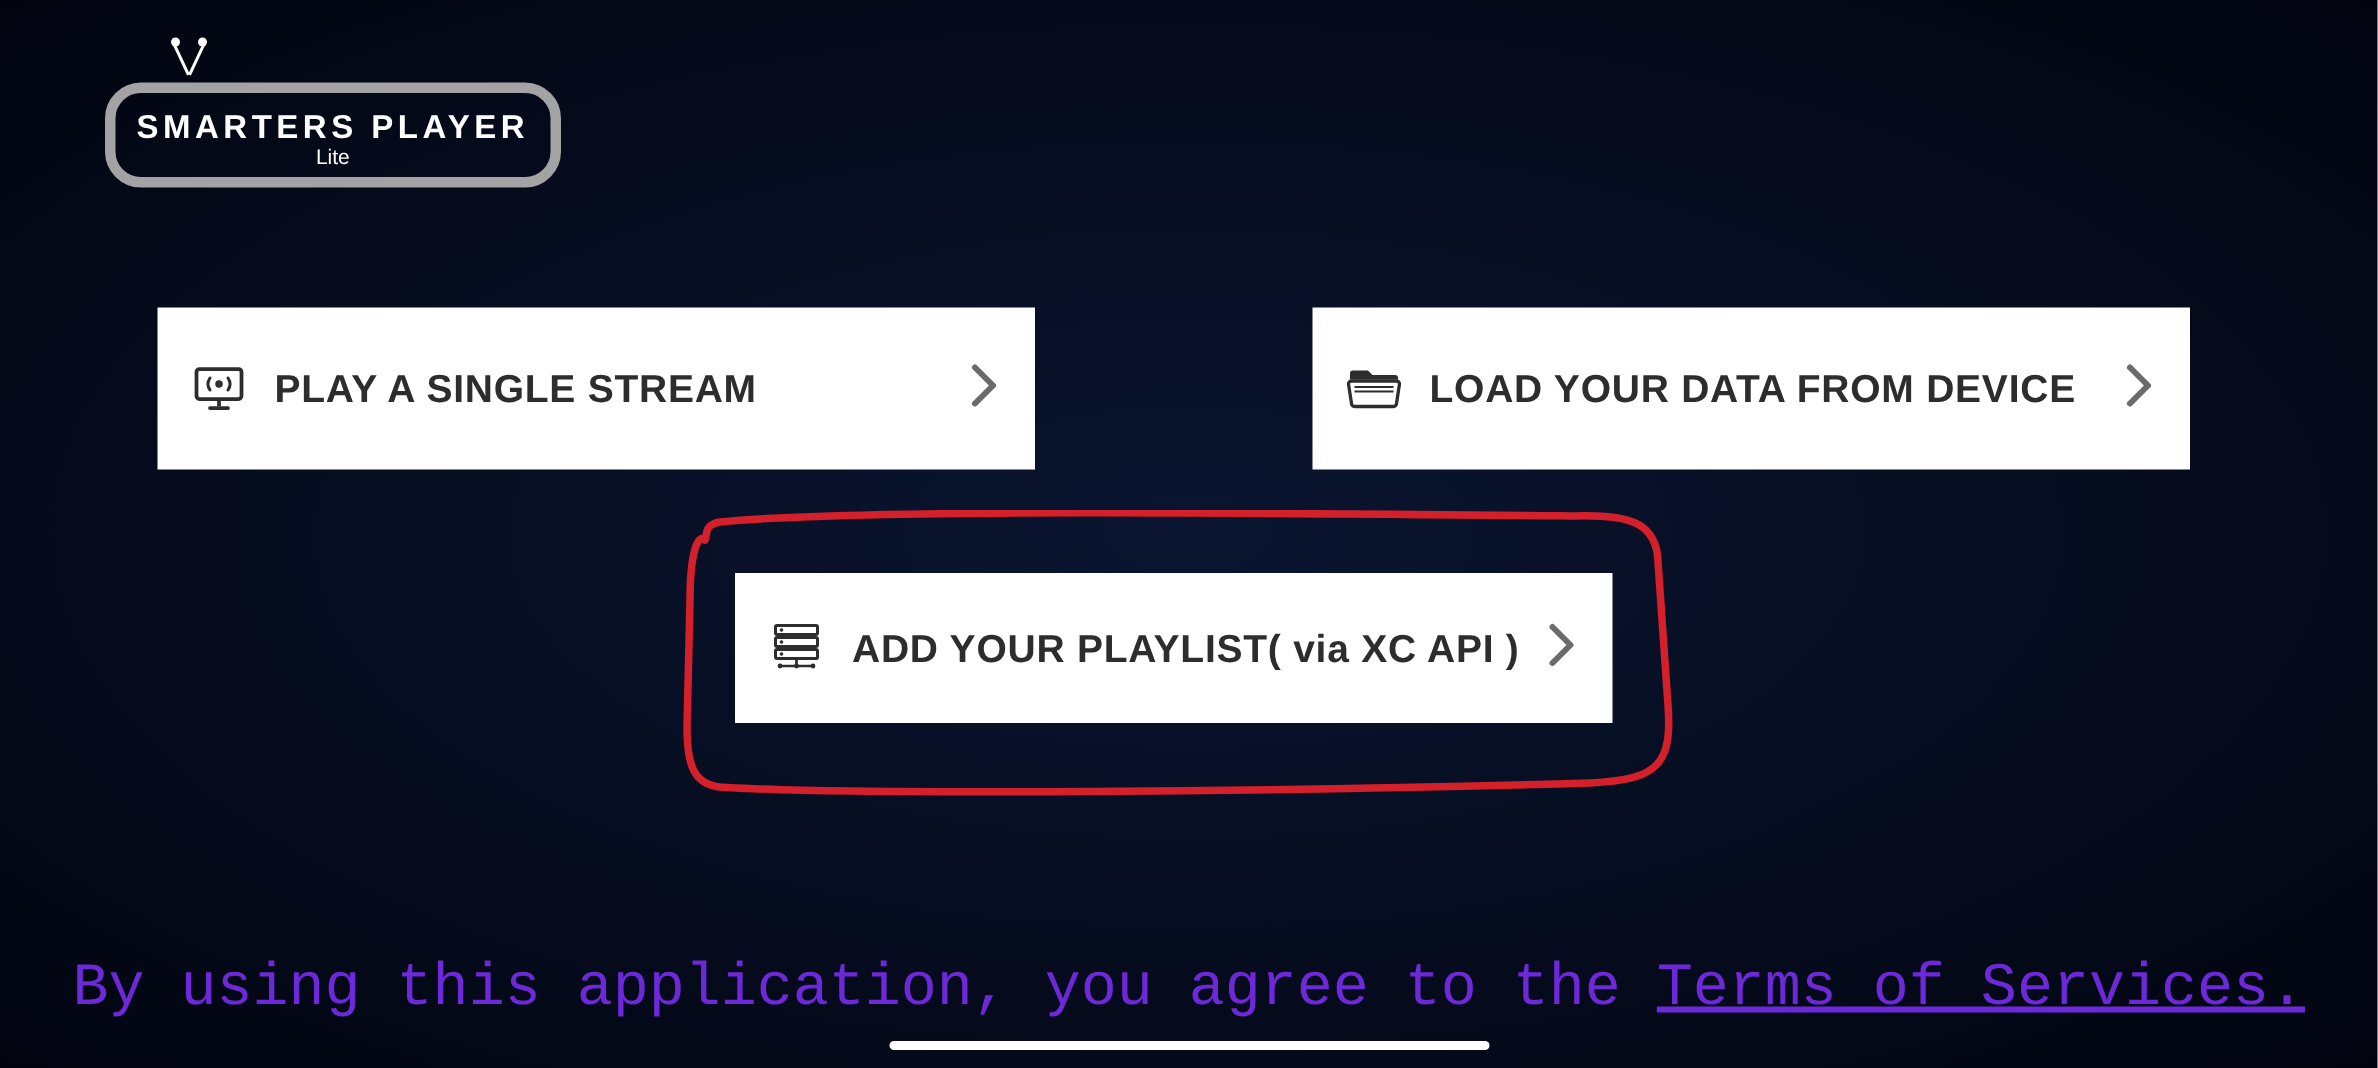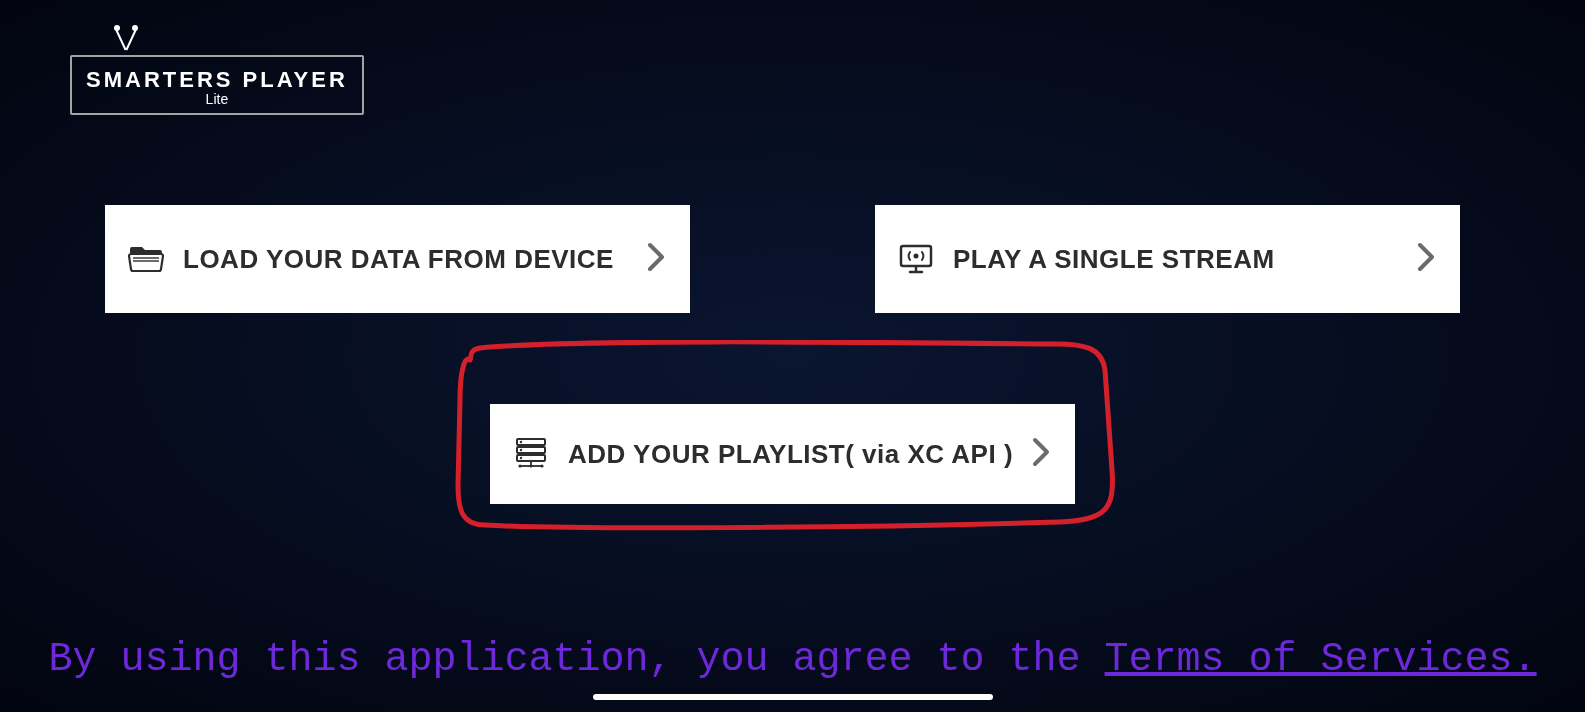--- a/index.html
+++ b/index.html
@@ -46,22 +46,22 @@
     .logo-antenna .dot1, .logo-antenna .dot2 {
       position: absolute; width: 6px; height: 6px; background:#fff; border-radius:50%;
       top: 0;
     }
     .logo-antenna .dot1 { left: 2px; }
     .logo-antenna .dot2 { left: 20px; }
     .logo-screen {
       position: absolute;
       top: 20px;
       left: 0;
-      border: 2px solid #a3a3a3;
-      border-radius: 2px;
+      border: 7px solid #a3a3a3;
+      border-radius: 24px;
       padding: 10px 14px 6px 14px;
     }
     .logo-title {
       color: #fff;
       font-weight: 700;
       font-size: 22px;
       letter-spacing: 3px;
       white-space: nowrap;
     }
     .logo-sub {
@@ -86,21 +86,21 @@
       background: #fff;
       height: 108px;
       flex: 0 0 585px;
       display: flex;
       align-items: center;
       padding: 0 24px 0 22px;
       cursor: pointer;
     }
     .option-card.center {
       position: absolute;
-      top: 404px;
+      top: 382px;
       left: 490px;
       width: 585px;
       height: 100px;
       flex: none;
     }
 
     .option-icon {
       width: 38px;
       height: 32px;
       flex-shrink: 0;
@@ -165,47 +165,47 @@
     <div class="logo-screen">
       <div class="logo-title">SMARTERS PLAYER</div>
       <div class="logo-sub">Lite</div>
     </div>
   </div>
 </div>
 
 <div class="options">
   <div class="option-card">
     <span class="option-icon">
-      <svg width="36" height="28" viewBox="0 0 36 28">
-        <path d="M2 6 V4 a2 2 0 0 1 2-2 h10 l3 3 h15 a2 2 0 0 1 2 2 v1 H2 Z" fill="#2d2d2d"></path>
-        <path d="M3 9 h30 a2 2 0 0 1 2 2 l-2 13 a2 2 0 0 1 -2 2 H5 a2 2 0 0 1 -2 -2 l-2-13 a2 2 0 0 1 2-2 Z" fill="none" stroke="#2d2d2d" stroke-width="2.2"></path>
-        <line x1="5" y1="13" x2="31" y2="13" stroke="#2d2d2d" stroke-width="1.4"></line>
-        <line x1="5" y1="16" x2="31" y2="16" stroke="#2d2d2d" stroke-width="1.4"></line>
-      </svg>
-    </span>
-    <span class="option-label">LOAD YOUR DATA FROM DEVICE</span>
-    <span class="option-chevron">
-      <svg width="20" height="32" viewBox="0 0 20 32">
-          <path d="M4 4 L16 16 L4 28" fill="none" stroke="#6b6b6b" stroke-width="4" stroke-linecap="round" stroke-linejoin="round"></path>
-        </svg>
-    </span>
-  </div>
-
-  <div class="option-card">
-    <span class="option-icon">
       <svg width="34" height="30" viewBox="0 0 34 30">
         <rect x="2" y="2" width="30" height="20" rx="2" fill="none" stroke="#2d2d2d" stroke-width="2.5"></rect>
         <circle cx="17" cy="12" r="2.5" fill="#2d2d2d"></circle>
         <path d="M11 8 A7 7 0 0 0 11 16" fill="none" stroke="#2d2d2d" stroke-width="2" stroke-linecap="round"></path>
         <path d="M23 8 A7 7 0 0 1 23 16" fill="none" stroke="#2d2d2d" stroke-width="2" stroke-linecap="round"></path>
         <line x1="17" y1="22" x2="17" y2="27" stroke="#2d2d2d" stroke-width="2.5"></line>
         <line x1="11" y1="28" x2="23" y2="28" stroke="#2d2d2d" stroke-width="2.5" stroke-linecap="round"></line>
       </svg>
     </span>
     <span class="option-label">PLAY A SINGLE STREAM</span>
+    <span class="option-chevron">
+      <svg width="20" height="32" viewBox="0 0 20 32">
+          <path d="M4 4 L16 16 L4 28" fill="none" stroke="#6b6b6b" stroke-width="4" stroke-linecap="round" stroke-linejoin="round"></path>
+        </svg>
+    </span>
+  </div>
+
+  <div class="option-card">
+    <span class="option-icon">
+      <svg width="36" height="28" viewBox="0 0 36 28">
+        <path d="M2 6 V4 a2 2 0 0 1 2-2 h10 l3 3 h15 a2 2 0 0 1 2 2 v1 H2 Z" fill="#2d2d2d"></path>
+        <path d="M3 9 h30 a2 2 0 0 1 2 2 l-2 13 a2 2 0 0 1 -2 2 H5 a2 2 0 0 1 -2 -2 l-2-13 a2 2 0 0 1 2-2 Z" fill="none" stroke="#2d2d2d" stroke-width="2.2"></path>
+        <line x1="5" y1="13" x2="31" y2="13" stroke="#2d2d2d" stroke-width="1.4"></line>
+        <line x1="5" y1="16" x2="31" y2="16" stroke="#2d2d2d" stroke-width="1.4"></line>
+      </svg>
+    </span>
+    <span class="option-label">LOAD YOUR DATA FROM DEVICE</span>
     <span class="option-chevron">
       <svg width="20" height="32" viewBox="0 0 20 32">
           <path d="M4 4 L16 16 L4 28" fill="none" stroke="#6b6b6b" stroke-width="4" stroke-linecap="round" stroke-linejoin="round"></path>
         </svg>
     </span>
   </div>
 </div>
 
 <div class="option-card center">
   <span class="option-icon">

